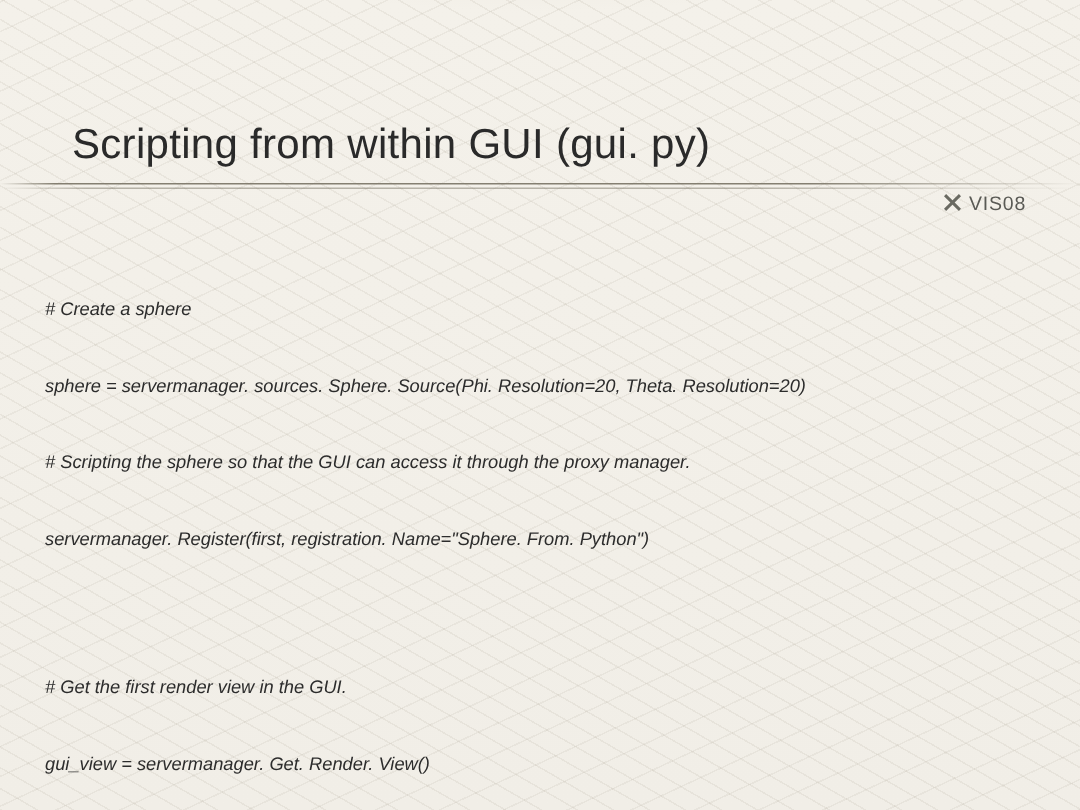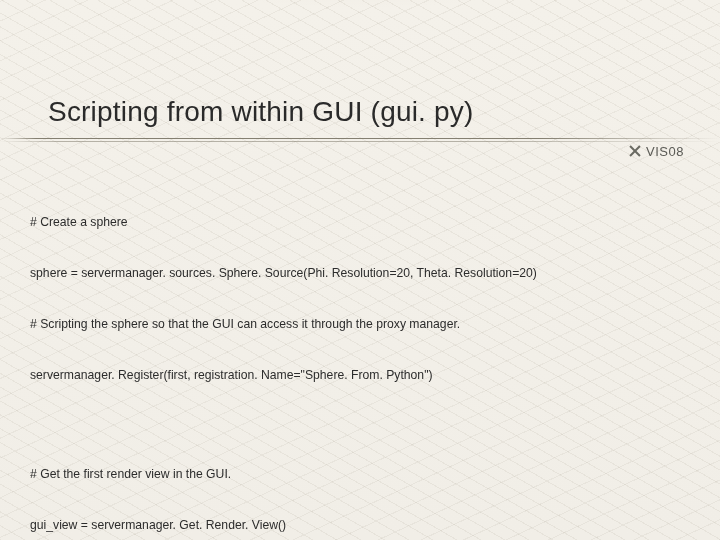--- a/index.html
+++ b/index.html
@@ -21,21 +21,20 @@
       repeating-linear-gradient(-25deg, rgba(120,110,90,0.08) 0px, rgba(120,110,90,0.08) 1px, rgba(245,242,236,0) 1px, rgba(245,242,236,0) 18px),
       linear-gradient(#f4f1ea, #f1eee7);
     z-index: 0;
   }
   .slide {
     position: absolute;
     inset: 0;
     z-index: 1;
     box-sizing: border-box;
     padding: 36px 30px 20px 30px;
-    margin-top: 16px;
   }
   .title {
     position: absolute;
     left: 48px;
     top: 80px;
     font-size: 28px;
     font-weight: 400;
     color: #2a2a2a;
     letter-spacing: 0.2px;
   }
@@ -94,20 +93,21 @@
     line-height: 17px;
     color: #2c2c2c;
     font-weight: 400;
   }
   .code-block {
     margin-bottom: 14px;
     white-space: pre-wrap;
   }
   .code-line {
     display: block;
+    font-style: italic;
   }
 </style>
 </head>
 <body>
 
 <div class="bg-texture"></div>
 
 <div class="slide">
 
   <div class="title">Scripting from within GUI (gui. py)</div>

